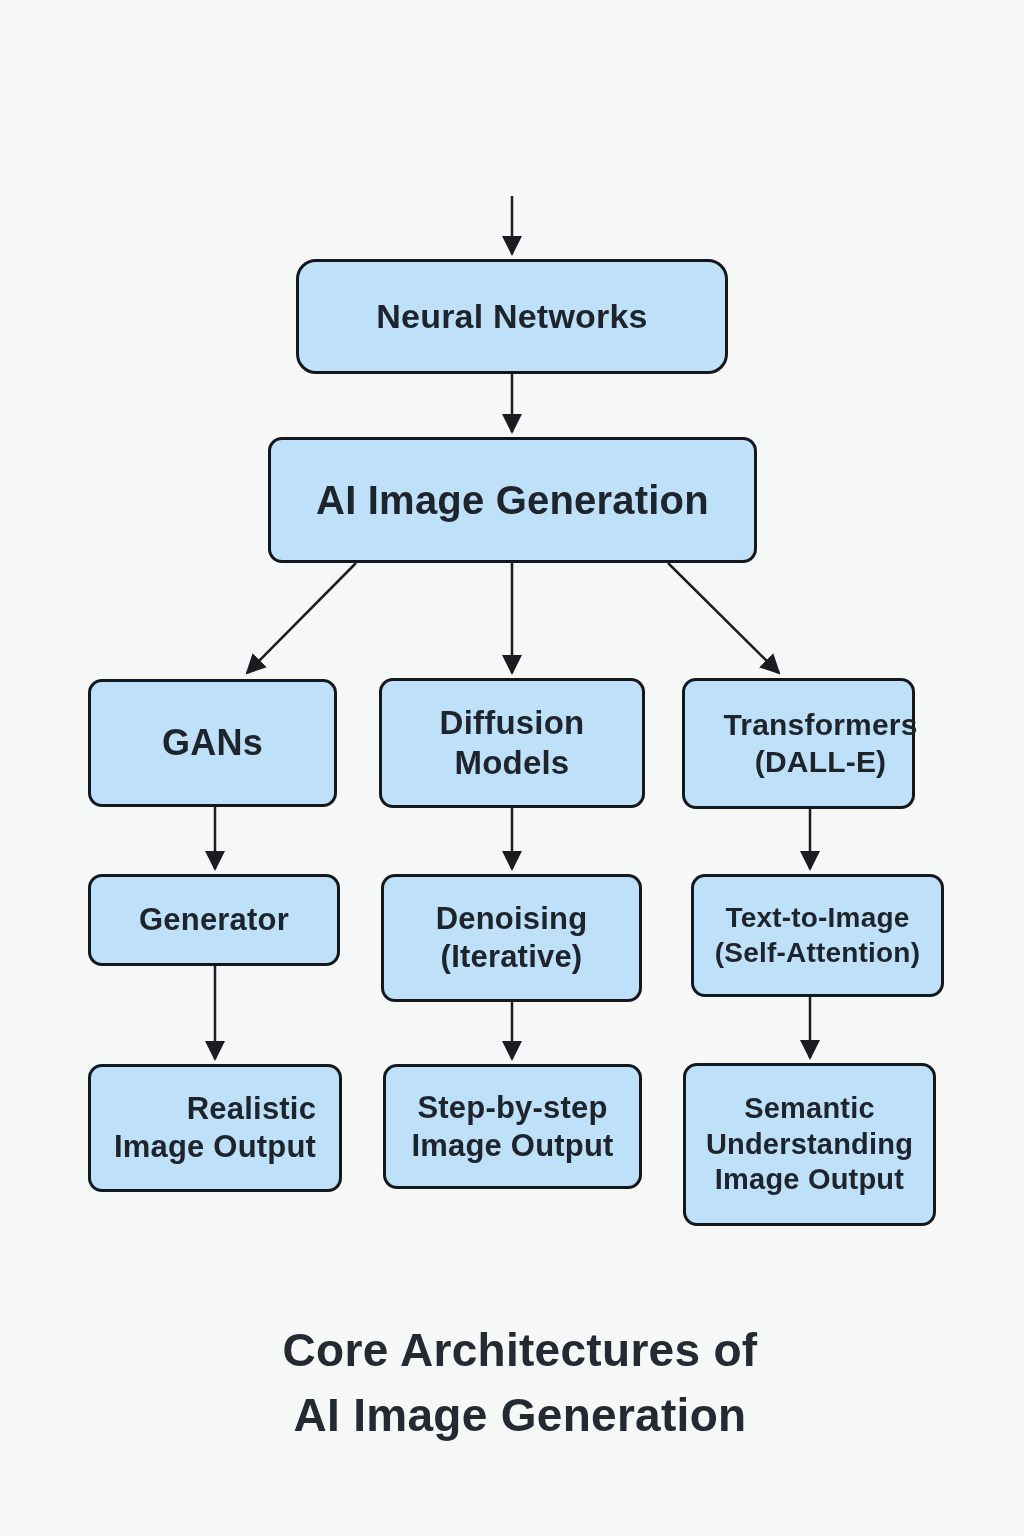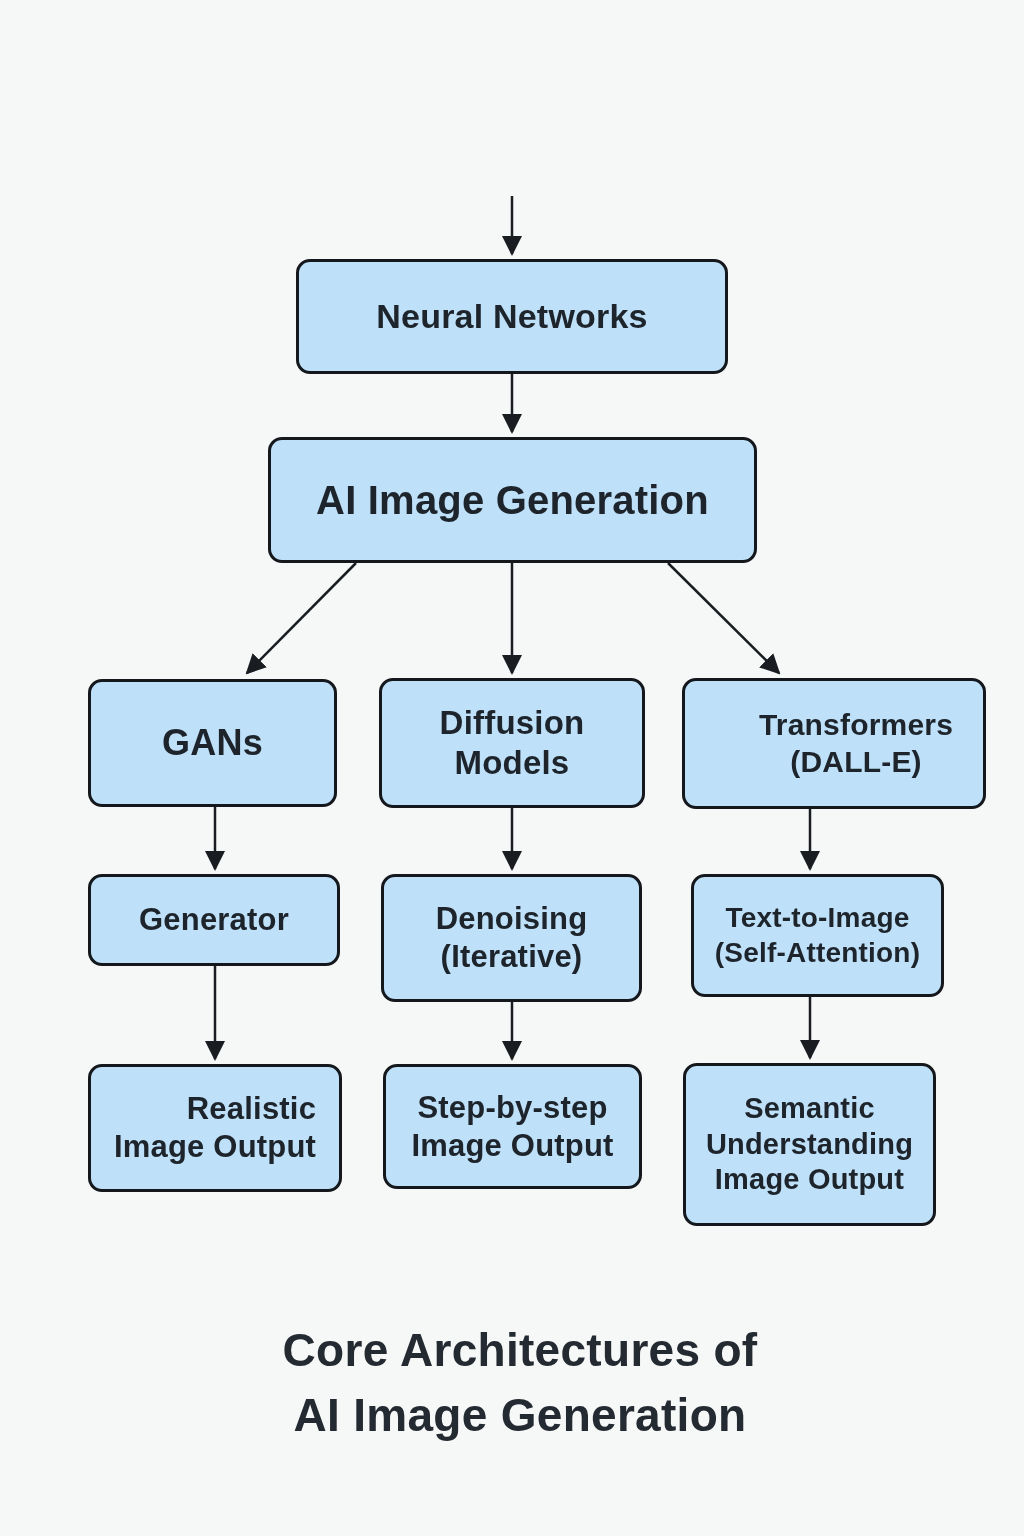--- a/index.html
+++ b/index.html
@@ -74,30 +74,30 @@
       <line x1="215" y1="807" x2="215" y2="869" marker-end="url(#ah)" stroke="#191d22"></line>
       <line x1="512" y1="808" x2="512" y2="869" marker-end="url(#ah)" stroke="#191d22"></line>
       <line x1="810" y1="809" x2="810" y2="869" marker-end="url(#ah)" stroke="#191d22"></line>
       <line x1="215" y1="966" x2="215" y2="1059" marker-end="url(#ah)" stroke="#191d22"></line>
       <line x1="512" y1="1002" x2="512" y2="1059" marker-end="url(#ah)" stroke="#191d22"></line>
       <line x1="810" y1="997" x2="810" y2="1058" marker-end="url(#ah)" stroke="#191d22"></line>
     </g>
   </svg>
 
 
-  <div class="node" style="left:296px; top:259px; width:432px; height:115px; font-size:34px;">Neural Networks</div>
+  <div class="node" style="left:296px; top:259px; width:432px; height:115px; font-size:34px;border-radius:20px;">Neural Networks</div>
 
   <div class="node" style="left:268px; top:437px; width:489px; height:126px; font-size:40px;">AI Image Generation</div>
 
   <div class="node" style="left:88px; top:679px; width:249px; height:128px; font-size:36px;">GANs</div>
 
   <div class="node" style="left:379px; top:678px; width:266px; height:130px; font-size:33px;">Diffusion
 Models</div>
 
-  <div class="node" style="left:682px; top:678px; width:304px; height:131px; font-size:30px;padding-left:44px;">Transformers
+  <div class="node" style="left:682px; top:678px; width:233px; height:131px; font-size:30px;padding-left:44px;">Transformers
 (DALL-E)</div>
 
   <div class="node" style="left:88px; top:874px; width:252px; height:92px; font-size:31px;">Generator</div>
 
   <div class="node" style="left:381px; top:874px; width:261px; height:128px; font-size:31px;">Denoising
 (Iterative)</div>
 
   <div class="node" style="left:683px; top:874px; width:253px; height:123px; font-size:28px;margin-left:8px;">Text-to-Image
 (Self-Attention)</div>
 

